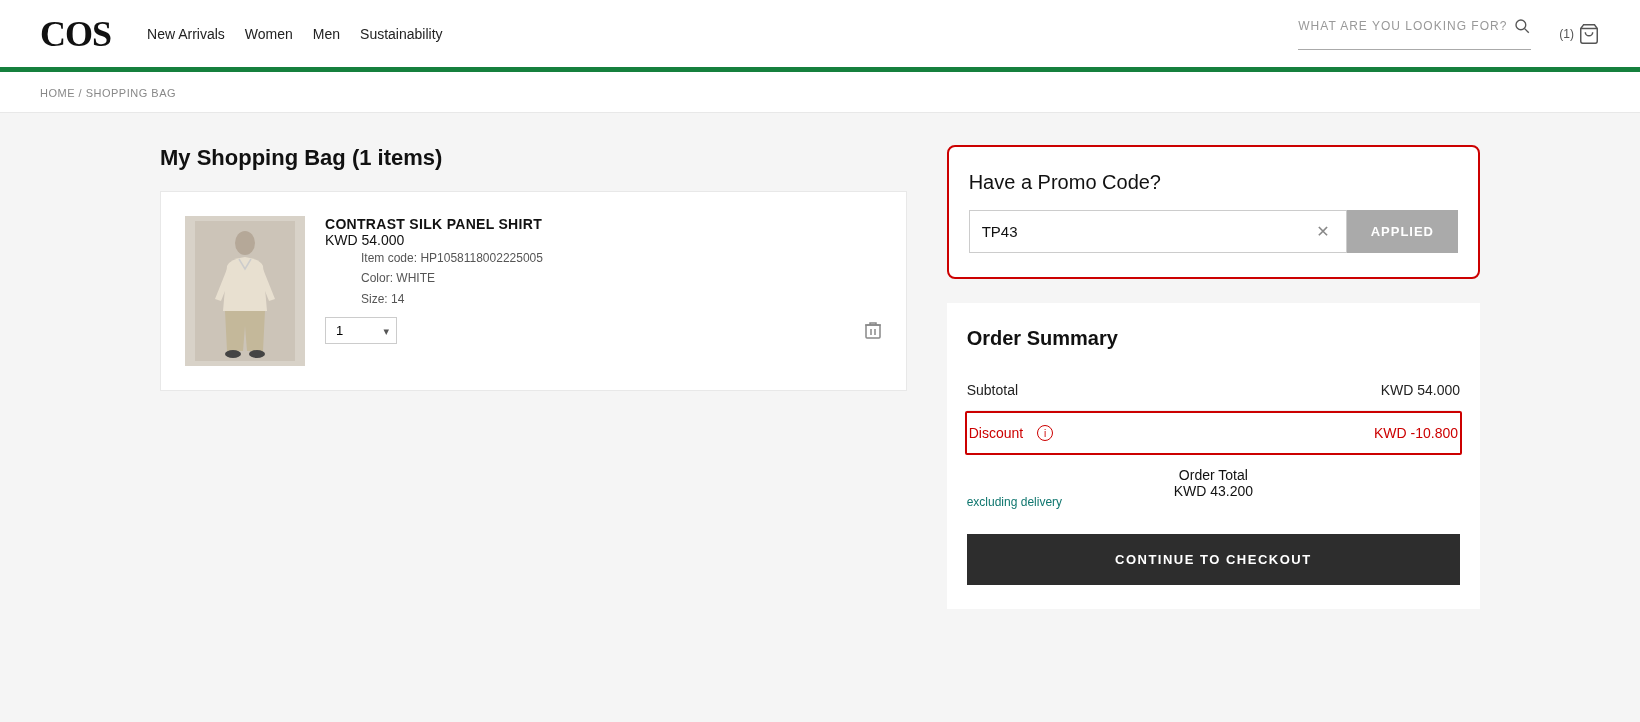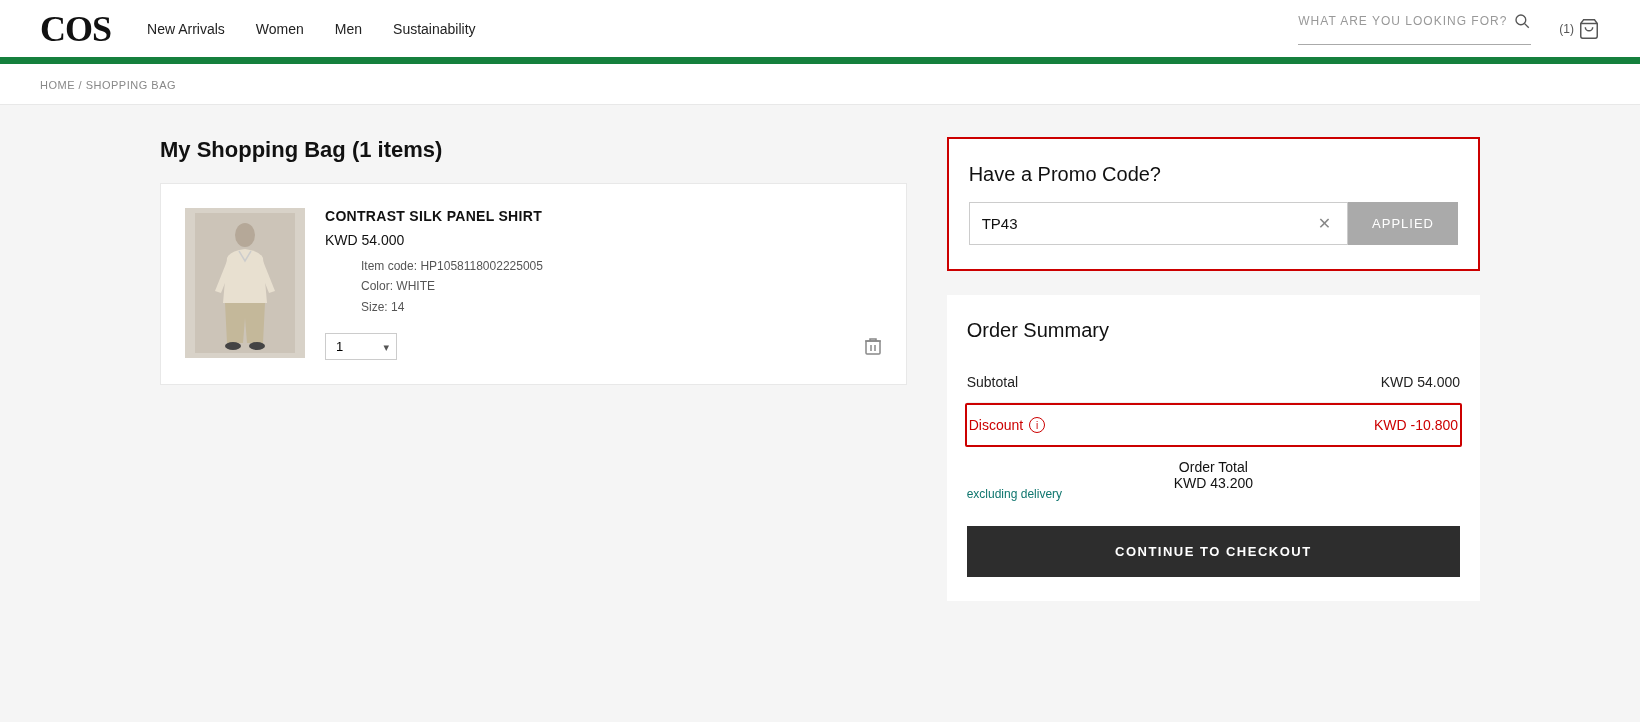--- a/index.html
+++ b/index.html
@@ -6,42 +6,42 @@
     body {
       font-family: Arial, Helvetica, sans-serif;
       background: #f5f5f5;
       color: #222;
       font-size: 14px;
     }
 
     
     .header {
       background: #fff;
-      border-bottom: 7px solid #15803d;
+      border-bottom: 5px solid #15803d;
       padding: 0 40px;
-      height: 64px;
+      height: 72px;
       display: flex;
       align-items: center;
       justify-content: space-between;
     }
     .header-left {
       display: flex;
       align-items: center;
       gap: 36px;
     }
     .logo {
       font-size: 36px;
       font-weight: 900;
       letter-spacing: -1px;
       color: #111;
       font-family: Georgia, serif;
     }
     .nav {
       display: flex;
-      gap: 31px;
+      gap: 20px;
     }
     .nav a {
       text-decoration: none;
       color: #222;
       font-size: 14px;
       font-weight: 400;
     }
     .header-right {
       display: flex;
       align-items: center;
@@ -133,21 +133,20 @@
       display: flex;
       align-items: center;
       justify-content: center;
       overflow: hidden;
     }
     
     .item-details {
       flex: 1;
       display: flex;
       flex-direction: column;
-      gap: 8px;
     }
     .item-name {
       font-size: 14px;
       font-weight: 600;
       color: #111;
       letter-spacing: 0.3px;
     }
     .item-price {
       font-size: 14px;
       color: #111;
@@ -202,21 +201,21 @@
       flex: 1;
       display: flex;
       flex-direction: column;
       gap: 24px;
     }
 
     
     .promo-box {
       background: #fff;
       border: 2px solid #cc0000;
-      border-radius: 0;
+      border-radius: 8px;
       padding: 24px 20px;
     }
     .promo-title {
       font-size: 20px;
       font-weight: 400;
       margin-bottom: 16px;
       color: #111;
     }
     .promo-input-row {
       display: flex;
@@ -245,35 +244,35 @@
       color: #888;
       font-size: 16px;
       padding: 0 4px;
     }
     .promo-apply-btn {
       background: #aaa;
       color: #fff;
       border: none;
       padding: 14px 24px;
       font-size: 13px;
-      font-weight: 400;
+      font-weight: 700;
       letter-spacing: 1px;
       cursor: pointer;
       text-transform: uppercase;
       min-width: 100px;
     }
 
     
     .order-summary-box {
       background: #fff;
       padding: 24px 20px;
     }
     .order-summary-title {
       font-size: 20px;
-      font-weight: 400;
+      font-weight: 700;
       margin-bottom: 20px;
       color: #111;
     }
     .summary-rows {
       display: flex;
       flex-direction: column;
       gap: 0;
     }
     .summary-row {
       display: flex;
@@ -287,21 +286,21 @@
     .discount-row {
       border: 2px solid #cc0000;
       border-radius: 2px;
       margin: 0 -2px;
       padding: 12px 2px;
     }
     .discount-label {
       color: #cc0000;
       display: flex;
       align-items: center;
-      gap: 6px;
+      gap: 14px;
       font-size: 14px;
     }
     .discount-value {
       color: #cc0000;
       font-size: 14px;
       font-weight: 500;
     }
     .info-icon {
       display: inline-flex;
       align-items: center;

